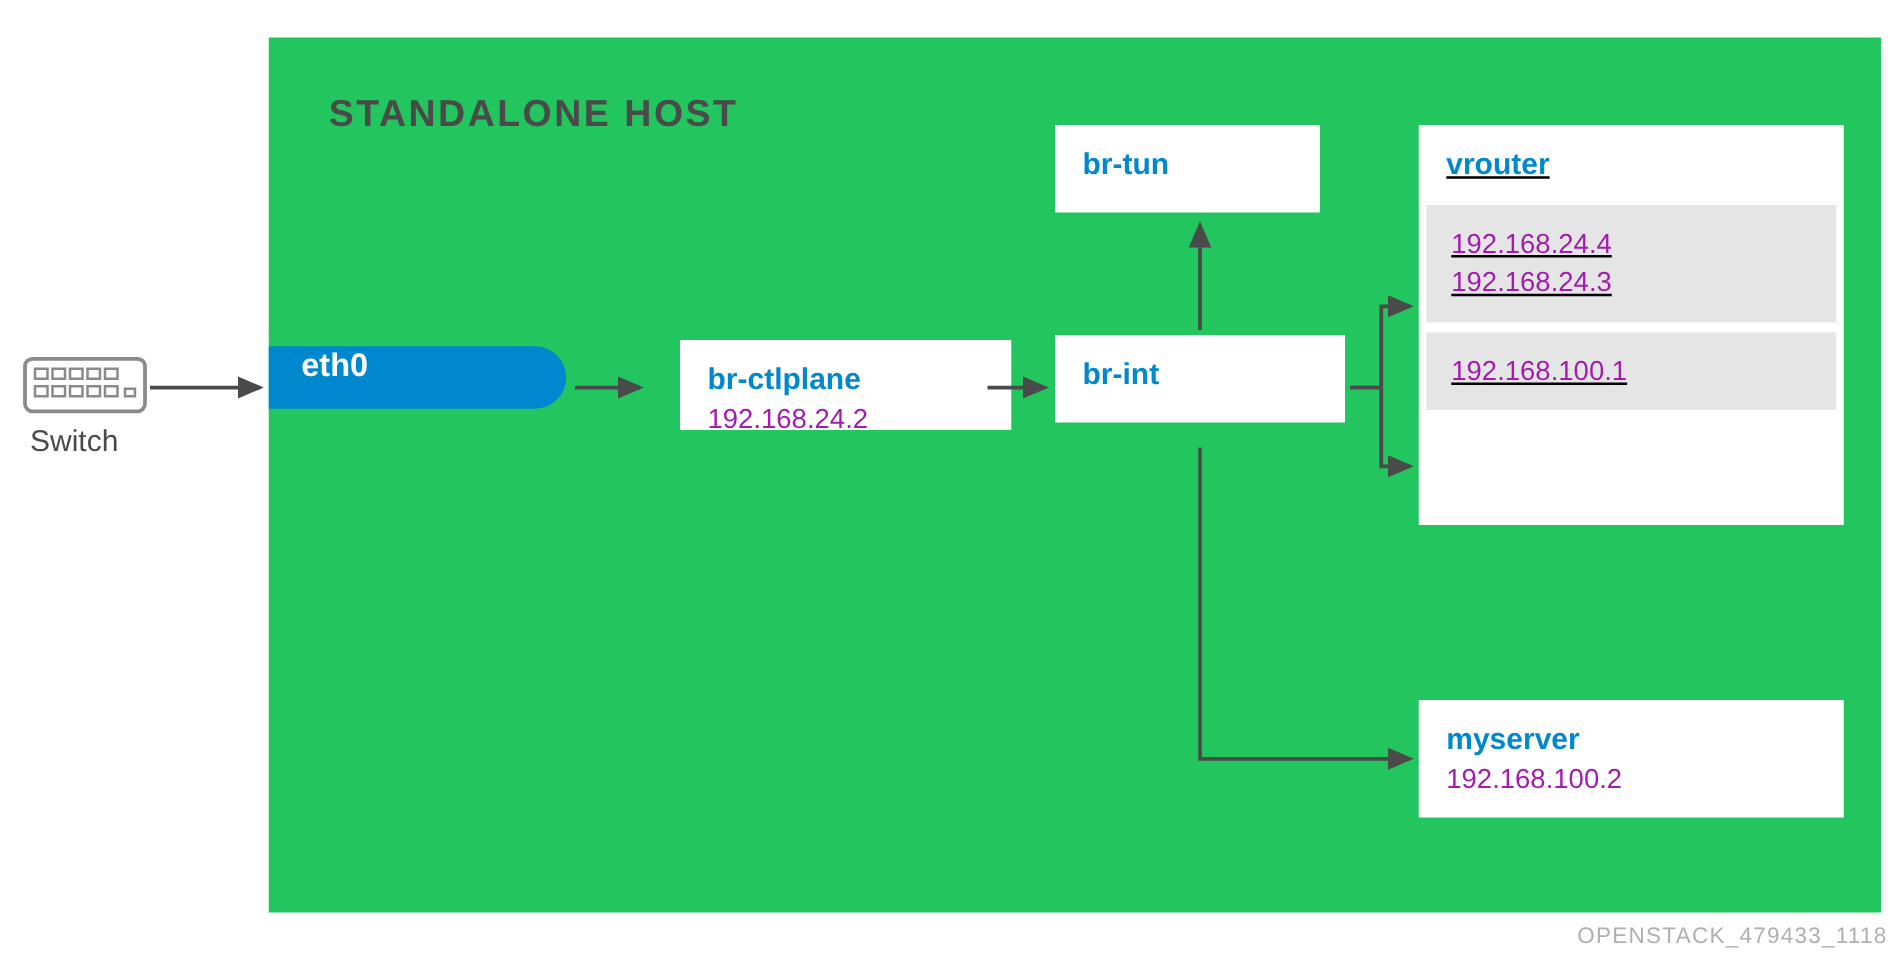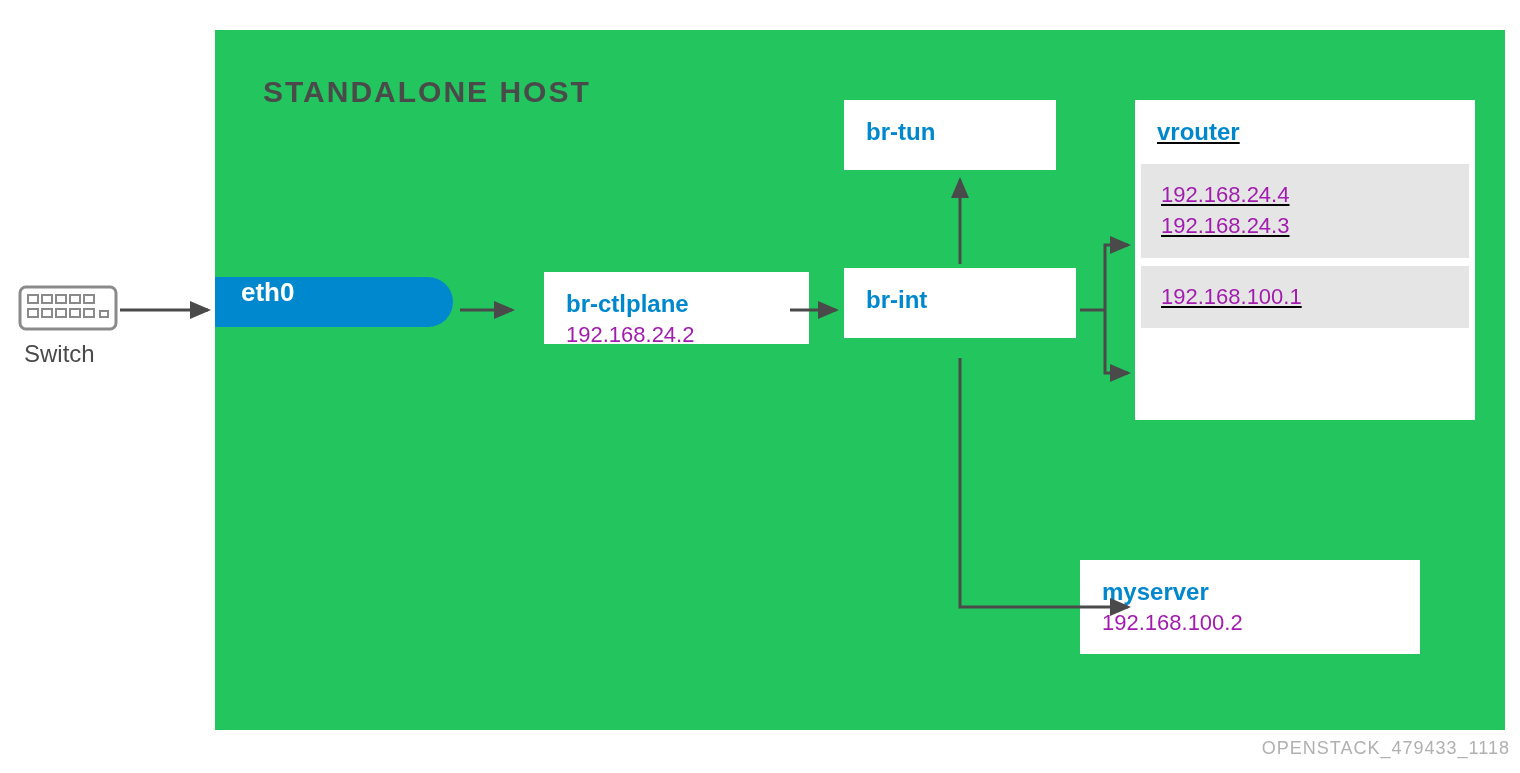--- a/index.html
+++ b/index.html
@@ -79,21 +79,21 @@
     .br-tun { left: 844px; top: 100px; width: 212px; height: 70px; }
     .vrouter-box { left: 1135px; top: 100px; width: 340px; height: 320px; padding: 0; text-decoration: underline; }
     .vrouter-header { padding: 18px 22px 12px 22px; }
     .vrouter-subbox {
       margin: 0 4px 4px 4px;
       background: #e5e5e5;
       padding: 16px 20px;
       border: 2px solid #ffffff;
     }
     .vrouter-subbox .box-ip { line-height: 1.4; }
-    .myserver { left: 1080px; top: 560px; width: 340px; height: 94px; }
+    .myserver { left: 1135px; top: 560px; width: 340px; height: 94px; }
     .footer-text {
       position: absolute;
       right: 10px;
       top: 738px;
       font-size: 18px;
       color: #b0b0b0;
       letter-spacing: 1px;
     }
     svg.arrows {
       position: absolute;

